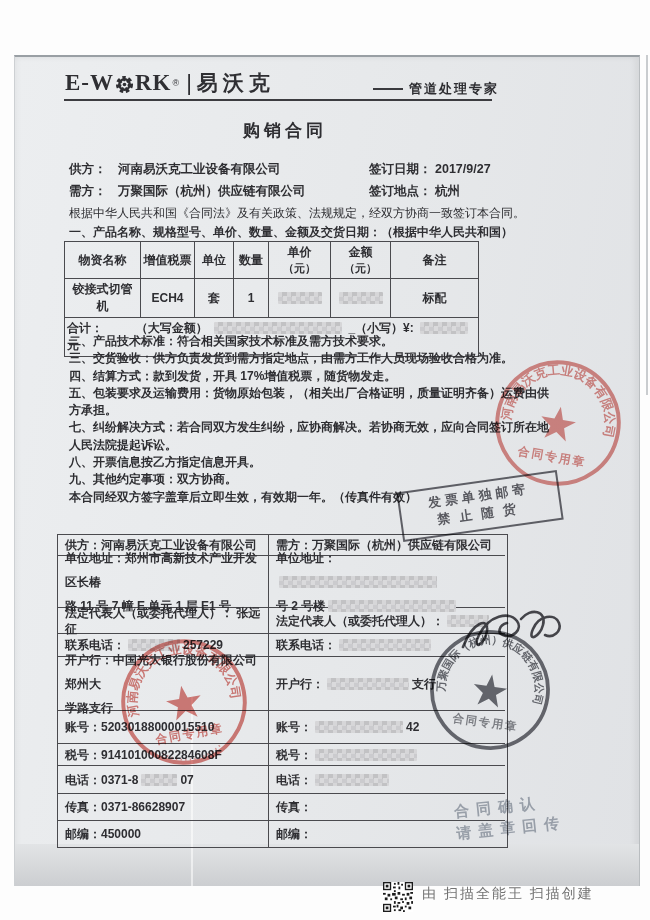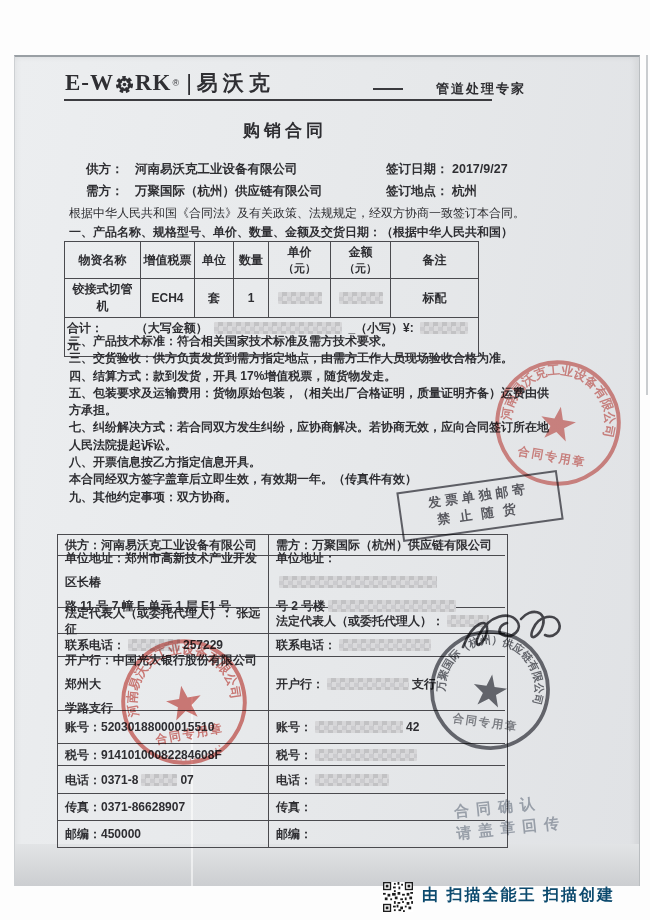--- a/index.html
+++ b/index.html
@@ -20,28 +20,28 @@
 
   
   .logo-row{position:absolute;left:50px;top:12px;display:flex;align-items:center;}
   .logo-ew{font-family:"Liberation Serif","DejaVu Serif",serif;font-weight:700;
            font-size:23px;letter-spacing:1px;color:#2f2f33;}
   .logo-gear{margin:2px 1px 0 1px;}
   .logo-reg{font-size:9px;vertical-align:top;margin:0 2px 0 1px;color:#2f2f33;}
   .logo-sep{font-size:22px;font-weight:300;margin:0 5px;color:#2f2f33;}
   .logo-cn{font-size:21px;font-weight:600;letter-spacing:5px;color:#2f2f33;}
   .slogan-dash{position:absolute;left:358px;top:31px;width:30px;height:2px;background:#3a3a3e;}
-  .slogan{position:absolute;left:394px;top:23px;font-size:13px;font-weight:700;letter-spacing:2px;margin-left:27px;}
+  .slogan{position:absolute;left:394px;top:23px;font-size:13px;font-weight:700;letter-spacing:2px;}
   .header-rule{position:absolute;left:49px;top:42px;width:428px;height:2px;background:#3c3c40;}
 
   .doc-title{position:absolute;left:0;top:62px;width:540px;text-align:center;
              font-size:17px;font-weight:700;letter-spacing:4px;}
 
   
-  .meta{font-size:12.5px;font-weight:700;margin-left:17px;}
+  .meta{font-size:12.5px;font-weight:700;}
   .meta .lbl{margin-right:8px;}
   .m1{left:54px;top:104px;}
   .m2{left:54px;top:126px;}
   .m1r{left:354px;top:104px;}
   .m2r{left:354px;top:126px;}
   .basis{left:54px;top:148px;font-size:12px;font-weight:400;}
   .sec1{left:54px;top:167px;font-size:12px;font-weight:700;}
 
   
   table{border-collapse:collapse;}
@@ -80,22 +80,22 @@
   .invoice-box{position:absolute;left:384px;top:424px;width:158px;height:46px;
        border:2.5px solid #46464e;color:#3f3f47;transform:rotate(-8deg);
        mix-blend-mode:multiply;opacity:.82;text-align:center;font-weight:700;}
   .invoice-box .l1{font-size:13px;letter-spacing:4px;margin-top:4px;}
   .invoice-box .l2{font-size:13px;letter-spacing:9px;}
   .fax-note{position:absolute;left:440px;top:738px;color:#8f97a3;opacity:.75;
        transform:rotate(-6deg);font-size:15px;font-weight:700;letter-spacing:7px;
        mix-blend-mode:multiply;line-height:22px;}
 
   
-  .scan-footer-text{position:absolute;left:422px;top:885px;font-size:16px;font-weight:700;
-       color:#0c4a6e;letter-spacing:2px;}
+  .scan-footer-text{position:absolute;left:422px;top:885px;font-size:14px;font-weight:400;
+       color:#737373;letter-spacing:2px;}
   .qr{position:absolute;left:383px;top:882px;}
 </style>
 </head>
 <body>
 
 <div class="paper">
   <div class="paper-bottom-shade"></div>
   <div class="crease"></div>
 
   <div class="logo-row">
@@ -178,22 +178,22 @@
   </tbody>
     </table>
 
   <div class="terms">
     <p>二、产品技术标准：符合相关国家技术标准及需方技术要求。</p>
     <p>三、交货验收：供方负责发货到需方指定地点，由需方工作人员现场验收合格为准。</p>
     <p>四、结算方式：款到发货，开具 17%增值税票，随货物发走。</p>
     <p>五、包装要求及运输费用：货物原始包装，（相关出厂合格证明，质量证明齐备）运费由供方承担。</p>
     <p>七、纠纷解决方式：若合同双方发生纠纷，应协商解决。若协商无效，应向合同签订所在地人民法院提起诉讼。</p>
     <p>八、开票信息按乙方指定信息开具。</p>
+    <p>九、其他约定事项：双方协商。</p>
     <p>本合同经双方签字盖章后立即生效，有效期一年。（传真件有效）</p>
-    <p>九、其他约定事项：双方协商。</p>
   </div>
 
   <div class="itable">
     <div class="icell cl">
         <span class="ln">供方：河南易沃克工业设备有限公司</span>
       </div>
     <div class="icell">
         <span class="ln">需方：万聚国际（杭州）供应链有限公司</span>
       </div>
 

